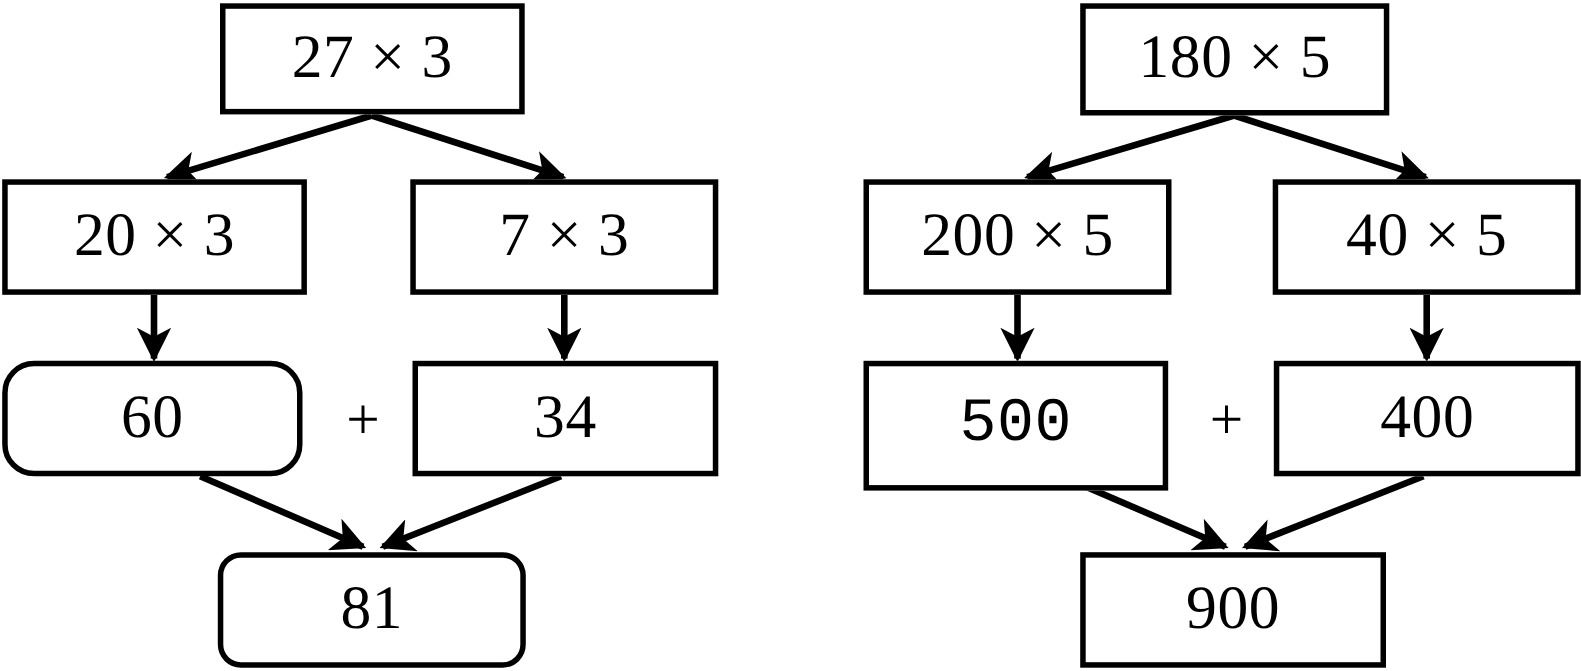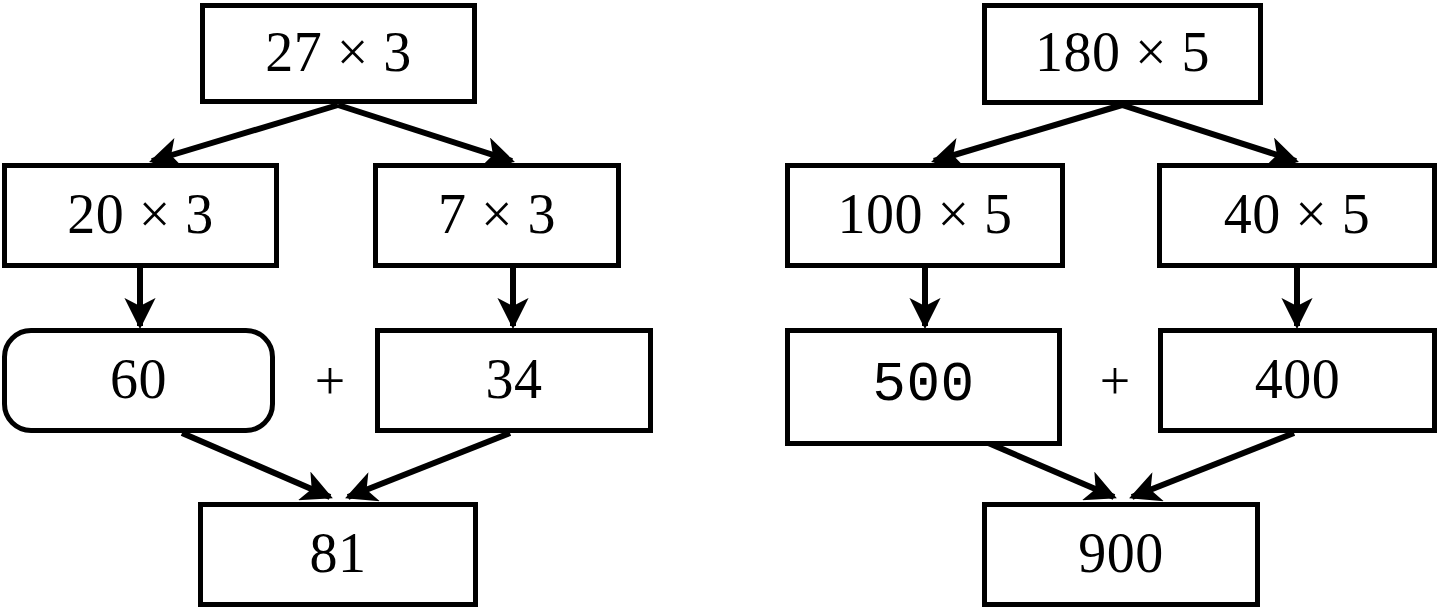--- a/index.html
+++ b/index.html
@@ -52,24 +52,24 @@
     line-height: 1;
     display: flex;
     align-items: center;
     justify-content: center;
     font-family: "Liberation Serif", "DejaVu Serif", serif;
   }
 
   
   #l-root   { left: 200px; top: 3px;   width: 277px; height: 101px; }
   #l-left1  { left: 2px;   top: 163px; width: 277px; height: 105px; text-align: center; }
-  #l-right1 { left: 373px; top: 163px; width: 248px; height: 105px; }
+  #l-right1 { left: 373px; top: 163px; width: 280px; height: 105px; }
   #l-left2  { left: 2px;   top: 328px; width: 273px; height: 105px; border-radius: 29px; }
   #l-right2 { left: 375px; top: 328px; width: 278px; height: 105px; }
-  #l-sum    { left: 198px; top: 502px; width: 280px; height: 105px; }
+  #l-sum    { left: 198px; top: 502px; width: 280px; height: 105px; border-radius: 21px; }
   #l-plus   { left: 300px; top: 352px; width: 60px;  height: 58px; }
 
   
   #r-root   { left: 982px;  top: 3px;   width: 281px; height: 102px; }
   #r-left1  { left: 785px;  top: 163px; width: 280px; height: 105px; }
   #r-right1 { left: 1157px; top: 163px; width: 280px; height: 105px; }
   #r-left2  { left: 785px;  top: 328px; width: 277px; height: 118px; font-family: Liberation Mono, monospace; }
   #r-right2 { left: 1158px; top: 328px; width: 279px; height: 105px; }
   #r-sum    { left: 982px;  top: 502px; width: 278px; height: 105px; }
   #r-plus   { left: 1085px; top: 352px; width: 60px;  height: 58px; }
@@ -129,21 +129,21 @@
 
   <div class="node" id="l-sum">
     <span class="label">81</span>
   </div>
 
   <div class="node" id="r-root">
     <span class="label">180 × 5</span>
   </div>
 
   <div class="node" id="r-left1">
-    <span class="label">100 × 5</span>
+    <span class="label">200 × 5</span>
   </div>
 
   <div class="node" id="r-right1">
     <span class="label">40 × 5</span>
   </div>
 
   <div class="node" id="r-left2">
     <span class="label">500</span>
   </div>
 

